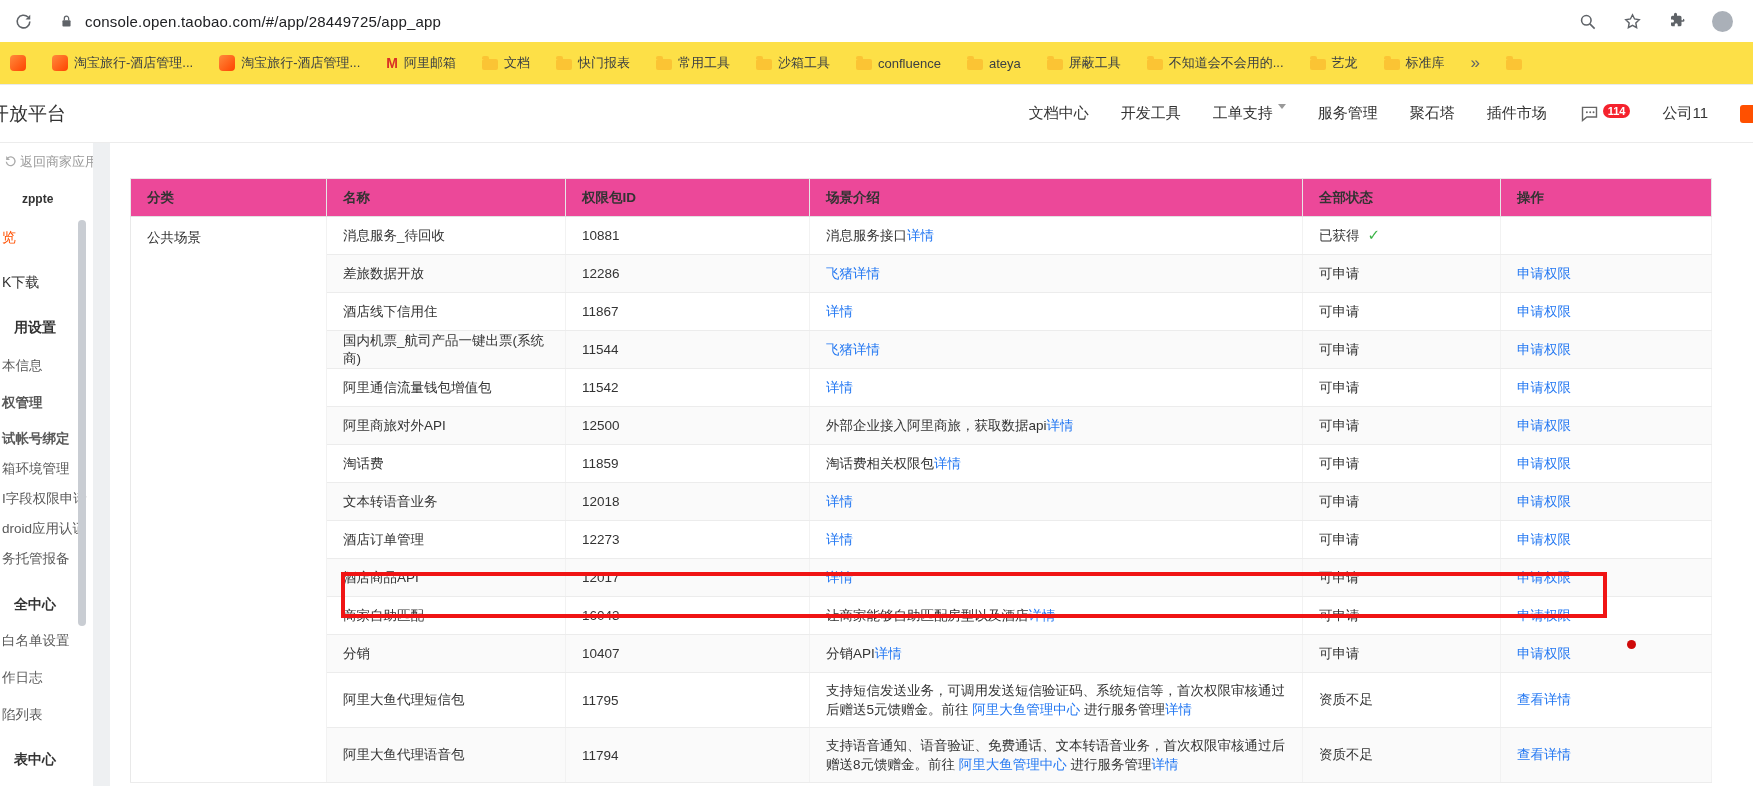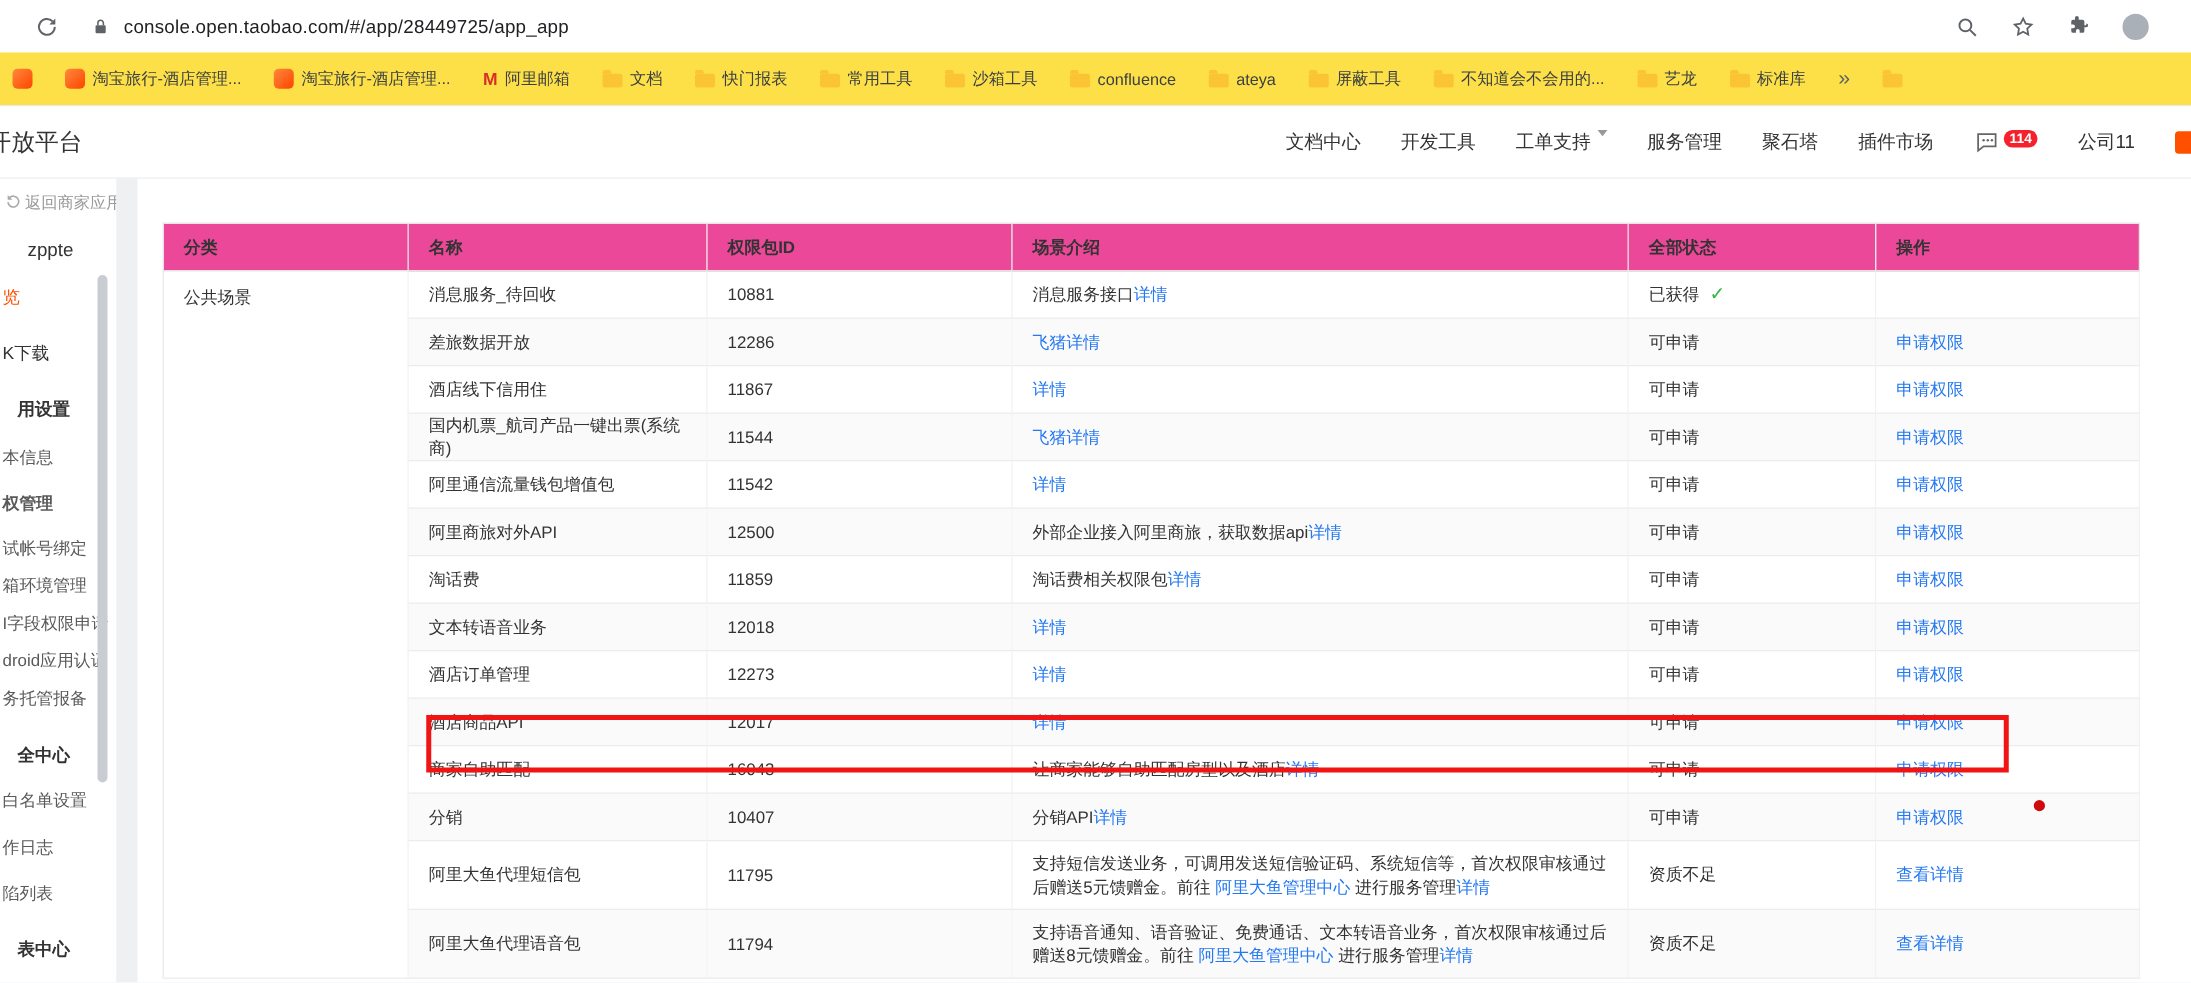--- a/index.html
+++ b/index.html
@@ -8,21 +8,21 @@
   *{box-sizing:border-box;}
   html,body{margin:0;padding:0;}
   body{
     width:1753px;height:786px;overflow:hidden;position:relative;
     font-family:"Liberation Sans","DejaVu Sans",sans-serif;background:#eef0f2;color:#333;
   }
   a{text-decoration:none;}
 
   
   .chrome{background:#fff;}
-  .chrome-bar{height:42px;display:flex;align-items:center;padding:0 28px;background:#fff;}
+  .chrome-bar{height:42px;display:flex;align-items:center;padding:0 14px;background:#fff;}
   .ch-ic{display:inline-flex;align-items:center;justify-content:center;cursor:pointer;}
   .omnibox{flex:1;display:flex;align-items:center;gap:11px;margin-left:26px;min-width:0;}
   .url-text{font-size:15px;color:#202124;letter-spacing:.2px;white-space:nowrap;}
   .chrome-right{display:flex;align-items:center;gap:26px;padding-right:6px;}
   .avatar-dot{width:21px;height:21px;border-radius:50%;background:#aab0b8;}
 
   
   .bookmarks{height:43px;display:flex;align-items:center;gap:26px;padding:0 10px;background:#fde047;
     border-bottom:1px solid #e8eaed;overflow:hidden;white-space:nowrap;}
   .bm-item{display:flex;align-items:center;gap:6px;font-size:13px;color:#3c4043;flex:0 0 auto;cursor:pointer;}
@@ -45,28 +45,28 @@
   .msg-badge{background:var(--badge-red);color:#fff;font-size:11px;line-height:14px;border-radius:8px;
     padding:0 5px;margin-left:3px;position:relative;top:-3px;font-weight:bold;}
   .account{font-size:15px;color:#333;white-space:nowrap;cursor:pointer;}
   .edge-badge{width:18px;height:18px;background:var(--orange);border-radius:3px;margin-right:-9px;flex:0 0 auto;}
 
   
   .content{display:flex;height:643px;}
   .sidebar{width:93px;background:#fff;position:relative;flex:0 0 auto;overflow:hidden;}
   .back-block{position:absolute;top:10px;left:4px;width:100px;color:#9a9a9a;font-size:13px;line-height:18px;cursor:pointer;}
   .back-ic{display:inline-block;vertical-align:-2px;margin-right:3px;}
-  .app-name{position:absolute;top:49px;left:22px;font-size:15px;color:#333;font-weight:400;}
+  .app-name{position:absolute;top:49px;left:22px;font-size:12px;color:#333;font-weight:700;}
   .sb-items > div{position:absolute;left:2px;white-space:nowrap;cursor:pointer;}
   .sb-items > div:nth-child(1){top:86px;}
   .sb-items > div:nth-child(2){top:131px;}
   .sb-items > div:nth-child(3){top:176px;}
   .sb-items > div:nth-child(4){top:214px;}
   .sb-items > div:nth-child(5){top:251px;font-weight:bold;}
-  .sb-items > div:nth-child(6){top:287px;}
+  .sb-items > div:nth-child(6){top:287px;font-weight:bold;}
   .sb-items > div:nth-child(7){top:317px;}
   .sb-items > div:nth-child(8){top:347px;}
   .sb-items > div:nth-child(9){top:377px;}
   .sb-items > div:nth-child(10){top:407px;}
   .sb-items > div:nth-child(11){top:453px;}
   .sb-items > div:nth-child(12){top:489px;}
   .sb-items > div:nth-child(13){top:526px;}
   .sb-items > div:nth-child(14){top:563px;}
   .sb-items > div:nth-child(15){top:608px;}
   .sb-active{color:var(--orange);font-size:14px;}

